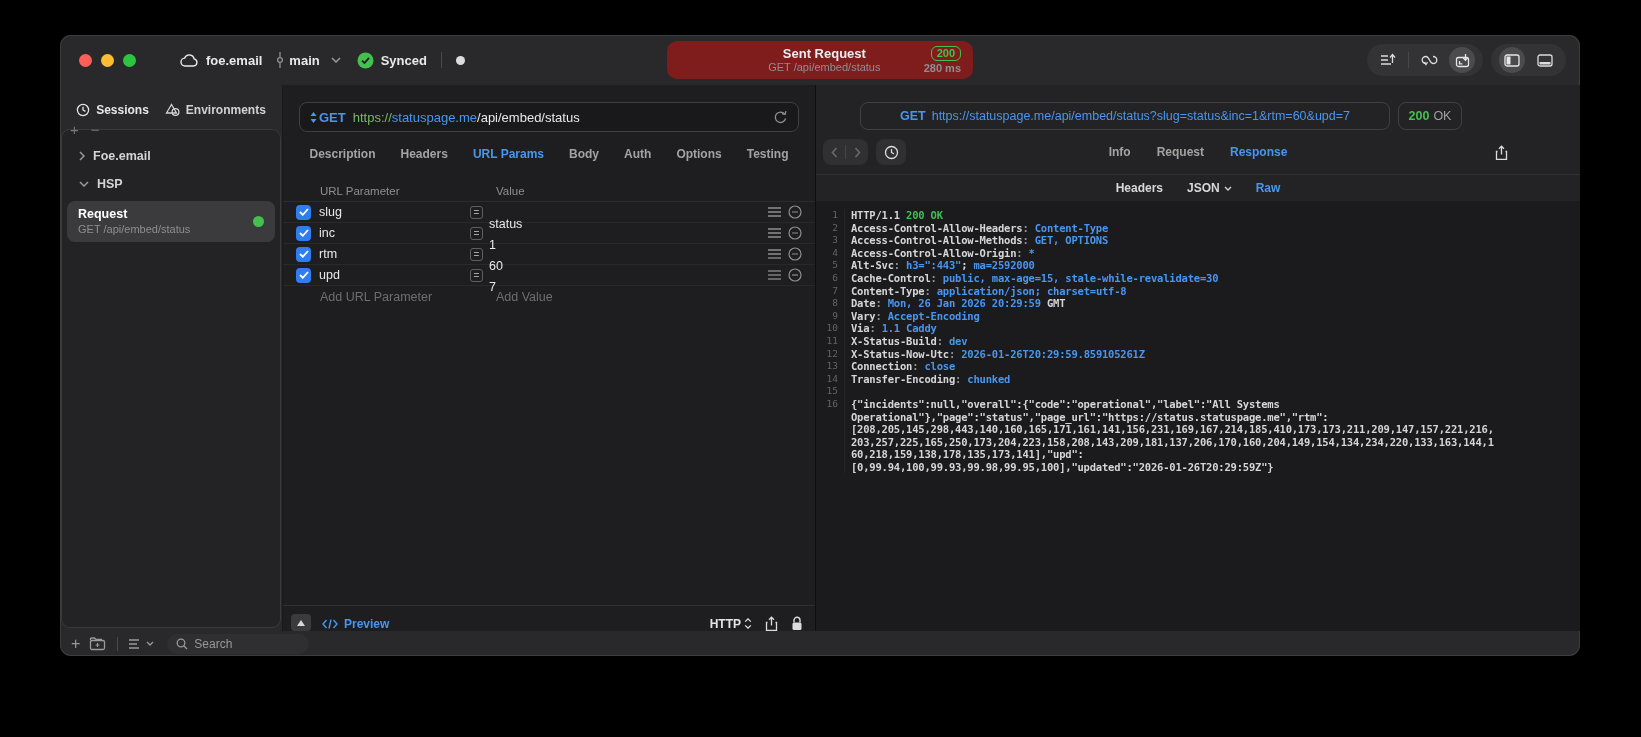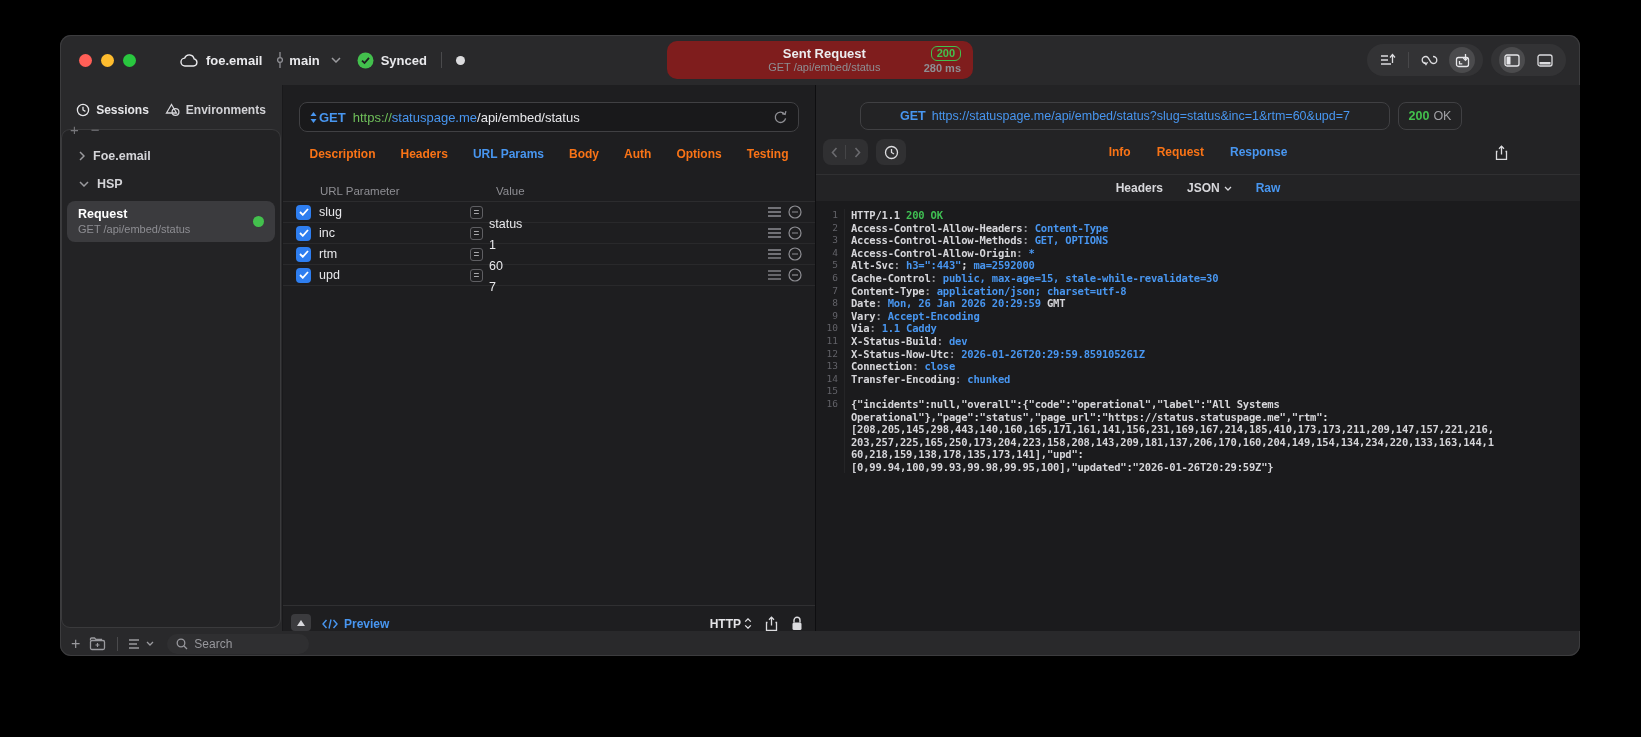--- a/index.html
+++ b/index.html
@@ -55,21 +55,21 @@
   
   .middle{width:533px;flex:none;background:#1e1e20;display:flex;flex-direction:column;
     border-left:1px solid #19191b;box-sizing:border-box;}
   .url-row{padding:17px 16px 0 16px;}
   .url-bar{height:30px;background:#19191b;border:1px solid #404043;border-radius:8px;
     display:flex;align-items:center;padding:0 10px;gap:7px;box-sizing:border-box;}
   .method{color:#4896f0;font-weight:700;font-size:13px;display:flex;align-items:center;gap:2px;}
   .url-text{font-size:13px;flex:1;white-space:nowrap;overflow:hidden;}
   .scheme{color:#6fbf5a;} .host{color:#4896f0;} .path{color:#e8e8eb;}
   .req-tabs{height:26px;margin-top:9px;display:flex;align-items:center;justify-content:center;gap:25px;}
-  .tab{font-size:12px;font-weight:700;color:#f97316;}
+  .tab{font-size:12px;font-weight:700;color:#a3a3a3;}
   .tab.active{color:#4896f0;}
   .param-table{margin-top:14px;}
   .param-head{display:flex;height:20px;align-items:center;color:#8e8e93;font-size:11.5px;
     border-bottom:1px solid #2c2c2e;}
   .ph-name{width:176px;padding-left:37px;}
   .param-row{display:flex;align-items:center;height:20px;border-bottom:1px solid #29292b;padding-left:13px;}
   .checkbox{width:15px;height:15px;background:#2e7ef0;border-radius:4px;display:flex;
     align-items:center;justify-content:center;flex:none;}
   .p-name{width:151px;margin-left:8px;color:#e8e8eb;font-size:12.5px;}
   .eq-box{width:13px;height:13px;border:1px solid #5f5f63;border-radius:3px;color:#a7a7ab;
@@ -416,20 +416,24 @@
                 </span>
                 <span>
                   <svg width="14" height="14" viewBox="0 0 14 14">
                     <circle cx="7" cy="7" r="6" fill="none" stroke="#8e8e93" stroke-width="1.2"></circle>
                     <line x1="4" y1="7" x2="10" y2="7" stroke="#8e8e93" stroke-width="1.2"></line>
                   </svg>
                 </span>
               </span>
             </div>
           </div>
+        <div class="add-row">
+          <span class="add-name">Add URL Parameter</span>
+          <span>Add Value</span>
+        </div>
       </div>
 
       <div class="mid-bottom">
         <div class="collapse-btn">
           <svg width="8" height="6" viewBox="0 0 8 6">
               <polygon points="4,0 8,6 0,6" fill="#d8d8dc"></polygon>
             </svg>
         </div>
         <div class="preview">
           <span>

